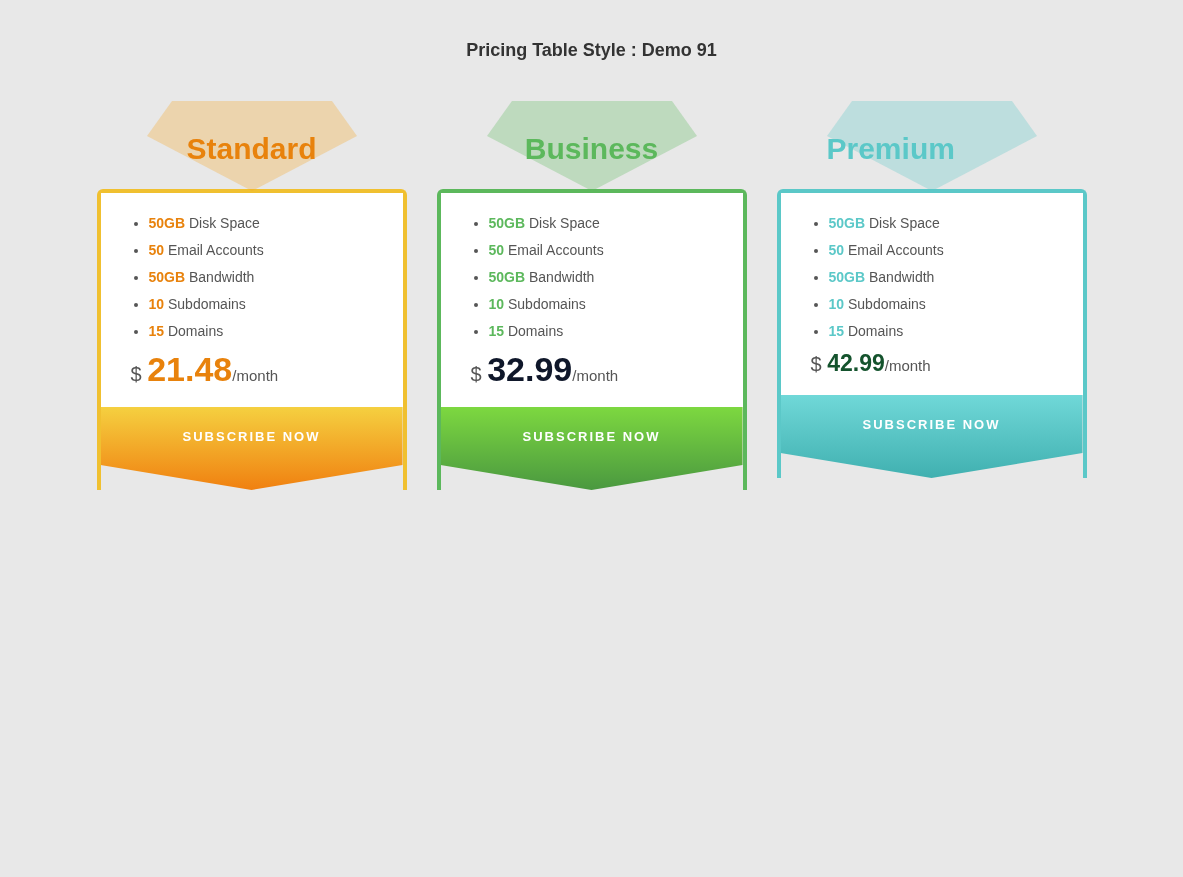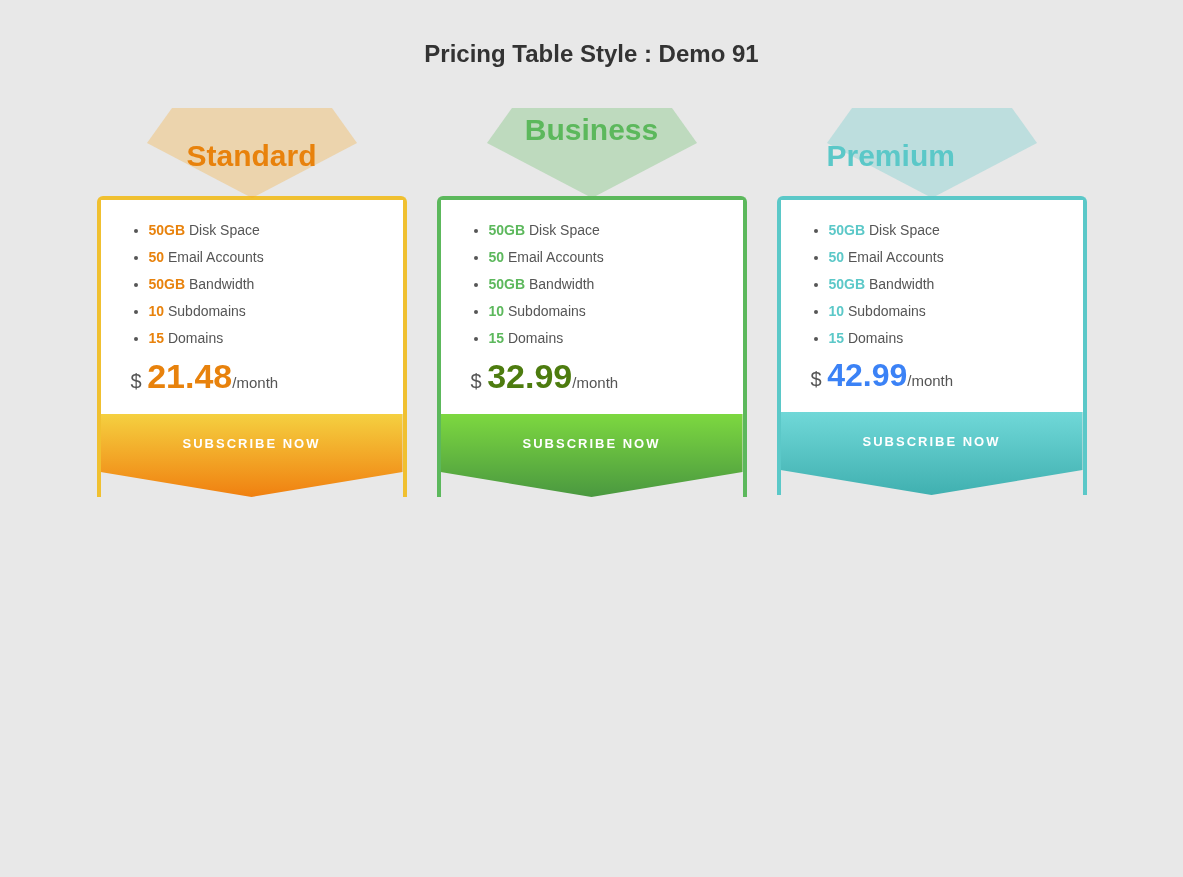--- a/index.html
+++ b/index.html
@@ -8,21 +8,21 @@
       background-color: #e8e8e8;
       font-family: Arial, sans-serif;
       min-height: 877px;
       display: flex;
       flex-direction: column;
       align-items: center;
       padding: 30px 20px;
     }
 
     .page-title {
-      font-size: 24px;
+      font-size: 18px;
       font-weight: bold;
       color: #333;
       margin-bottom: 40px;
       margin-top: 10px;
     }
 
     .cards-container {
       display: flex;
       gap: 30px;
       justify-content: center;
@@ -60,36 +60,36 @@
             <li style="font-size: 14px; color: rgb(85, 85, 85); margin-bottom: 11px; font-family: Arial, sans-serif;"><span style="color:#e8820c;font-weight:bold;">15</span><span> Domains</span></li>
           </ul>
           <div style="margin-top: 10px; font-family: Arial, sans-serif;"><span style="font-size:20px;color:#555;">$ </span><span style="font-size:34px;font-weight:bold;color:#e8820c;">21.48</span><span style="font-size:15px;color:#555;">/month</span></div>
         </div>
         <div style="background: linear-gradient(rgb(245, 208, 64), rgb(240, 128, 16)); position: relative; clip-path: polygon(0px 0px, 100% 0px, 100% 70%, 50% 100%, 0px 70%); padding-bottom: 30px;">
           <div style="padding: 20px 0px 15px; text-align: center;"><button style="background: transparent; border: none; color: white; font-size: 13px; font-weight: bold; letter-spacing: 2px; cursor: pointer; font-family: Arial, sans-serif;">SUBSCRIBE NOW</button></div>
         </div>
       </div>
     </div>
     <div class="card-wrapper" style="display: flex; flex-direction: column; align-items: center; width: 310px;">
-      <div style="width: 210px; height: 90px; position: relative; display: flex; align-items: flex-start; justify-content: center; z-index: 2;">
+      <div style="width: 210px; height: 90px; position: relative; display: flex; align-items: center; justify-content: center; z-index: 2;">
     <svg viewBox="0 0 210 90" style="position:absolute;top:0;left:0;width:100%;height:100%;" xmlns="http://www.w3.org/2000/svg">
       <polygon points="25,0 185,0 210,35 105,90 0,35" fill="#5cb85c" opacity="0.3"></polygon>
     </svg>
     <span style="position:relative;z-index:3;font-size:30px;font-weight:bold;color:#5cb85c;font-family:Arial,sans-serif;padding-top:5px;">Business</span>
   </div>
       <div style="width: 100%; border-radius: 6px 6px 0px 0px; overflow: visible; margin-top: -2px; border-top: 4px solid rgb(92, 184, 92); border-right: 4px solid rgb(92, 184, 92); border-bottom: none; border-left: 4px solid rgb(92, 184, 92); border-image: initial;">
         <div style="background: white; padding: 22px 30px 18px;">
           <ul style="list-style: disc; padding-left: 18px;">
             <li style="font-size: 14px; color: rgb(85, 85, 85); margin-bottom: 11px; font-family: Arial, sans-serif;"><span style="color:#5cb85c;font-weight:bold;">50GB</span><span> Disk Space</span></li>
             <li style="font-size: 14px; color: rgb(85, 85, 85); margin-bottom: 11px; font-family: Arial, sans-serif;"><span style="color:#5cb85c;font-weight:bold;">50</span><span> Email Accounts</span></li>
             <li style="font-size: 14px; color: rgb(85, 85, 85); margin-bottom: 11px; font-family: Arial, sans-serif;"><span style="color:#5cb85c;font-weight:bold;">50GB</span><span> Bandwidth</span></li>
             <li style="font-size: 14px; color: rgb(85, 85, 85); margin-bottom: 11px; font-family: Arial, sans-serif;"><span style="color:#5cb85c;font-weight:bold;">10</span><span> Subdomains</span></li>
             <li style="font-size: 14px; color: rgb(85, 85, 85); margin-bottom: 11px; font-family: Arial, sans-serif;"><span style="color:#5cb85c;font-weight:bold;">15</span><span> Domains</span></li>
           </ul>
-          <div style="margin-top: 10px; font-family: Arial, sans-serif;"><span style="font-size:20px;color:#555;">$ </span><span style="font-size:34px;font-weight:bold;color:#4d7c0f;">32.99</span><span style="font-size:15px;color:#555;">/month</span></div>
+          <div style="margin-top: 10px; font-family: Arial, sans-serif;"><span style="font-size:20px;color:#555;">$ </span><span style="font-size:34px;font-weight:bold;color:#0f172a;">32.99</span><span style="font-size:15px;color:#555;">/month</span></div>
         </div>
         <div style="background: linear-gradient(rgb(125, 216, 64), rgb(74, 152, 64)); position: relative; clip-path: polygon(0px 0px, 100% 0px, 100% 70%, 50% 100%, 0px 70%); padding-bottom: 30px;">
           <div style="padding: 20px 0px 15px; text-align: center;"><button style="background: transparent; border: none; color: white; font-size: 13px; font-weight: bold; letter-spacing: 2px; cursor: pointer; font-family: Arial, sans-serif;">SUBSCRIBE NOW</button></div>
         </div>
       </div>
     </div>
     <div class="card-wrapper" style="display: flex; flex-direction: column; align-items: center; width: 310px;">
       <div style="width: 210px; height: 90px; position: relative; display: flex; align-items: center; z-index: 2;">
     <svg viewBox="0 0 210 90" style="position:absolute;top:0;left:0;width:100%;height:100%;" xmlns="http://www.w3.org/2000/svg">
       <polygon points="25,0 185,0 210,35 105,90 0,35" fill="#5bc8c8" opacity="0.3"></polygon>
@@ -98,20 +98,20 @@
   </div>
       <div style="width: 100%; border-radius: 6px 6px 0px 0px; overflow: visible; margin-top: -2px; border-top: 4px solid rgb(91, 200, 200); border-right: 4px solid rgb(91, 200, 200); border-bottom: none; border-left: 4px solid rgb(91, 200, 200); border-image: initial;">
         <div style="background: white; padding: 22px 30px 18px;">
           <ul style="list-style: disc; padding-left: 18px;">
             <li style="font-size: 14px; color: rgb(85, 85, 85); margin-bottom: 11px; font-family: Arial, sans-serif;"><span style="color:#5bc8c8;font-weight:bold;">50GB</span><span> Disk Space</span></li>
             <li style="font-size: 14px; color: rgb(85, 85, 85); margin-bottom: 11px; font-family: Arial, sans-serif;"><span style="color:#5bc8c8;font-weight:bold;">50</span><span> Email Accounts</span></li>
             <li style="font-size: 14px; color: rgb(85, 85, 85); margin-bottom: 11px; font-family: Arial, sans-serif;"><span style="color:#5bc8c8;font-weight:bold;">50GB</span><span> Bandwidth</span></li>
             <li style="font-size: 14px; color: rgb(85, 85, 85); margin-bottom: 11px; font-family: Arial, sans-serif;"><span style="color:#5bc8c8;font-weight:bold;">10</span><span> Subdomains</span></li>
             <li style="font-size: 14px; color: rgb(85, 85, 85); margin-bottom: 11px; font-family: Arial, sans-serif;"><span style="color:#5bc8c8;font-weight:bold;">15</span><span> Domains</span></li>
           </ul>
-          <div style="margin-top: 10px; font-family: Arial, sans-serif;"><span style="font-size:20px;color:#555;">$ </span><span style="font-size:32px;font-weight:bold;color:#3b82f6;">42.99</span><span style="font-size:15px;color:#555;">/month</span></div>
+          <div style="margin-top: 10px; font-family: Arial, sans-serif;"><span style="font-size:20px;color:#555;">$ </span><span style="font-size:23px;font-weight:bold;color:#14532d;">42.99</span><span style="font-size:15px;color:#555;">/month</span></div>
         </div>
         <div style="background: linear-gradient(rgb(112, 216, 216), rgb(64, 176, 176)); position: relative; clip-path: polygon(0px 0px, 100% 0px, 100% 70%, 50% 100%, 0px 70%); padding-bottom: 30px;">
           <div style="padding: 20px 0px 15px; text-align: center;"><button style="background: transparent; border: none; color: white; font-size: 13px; font-weight: bold; letter-spacing: 2px; cursor: pointer; font-family: Arial, sans-serif;">SUBSCRIBE NOW</button></div>
         </div>
       </div>
     </div>
   </div>
 
 </body></html>

